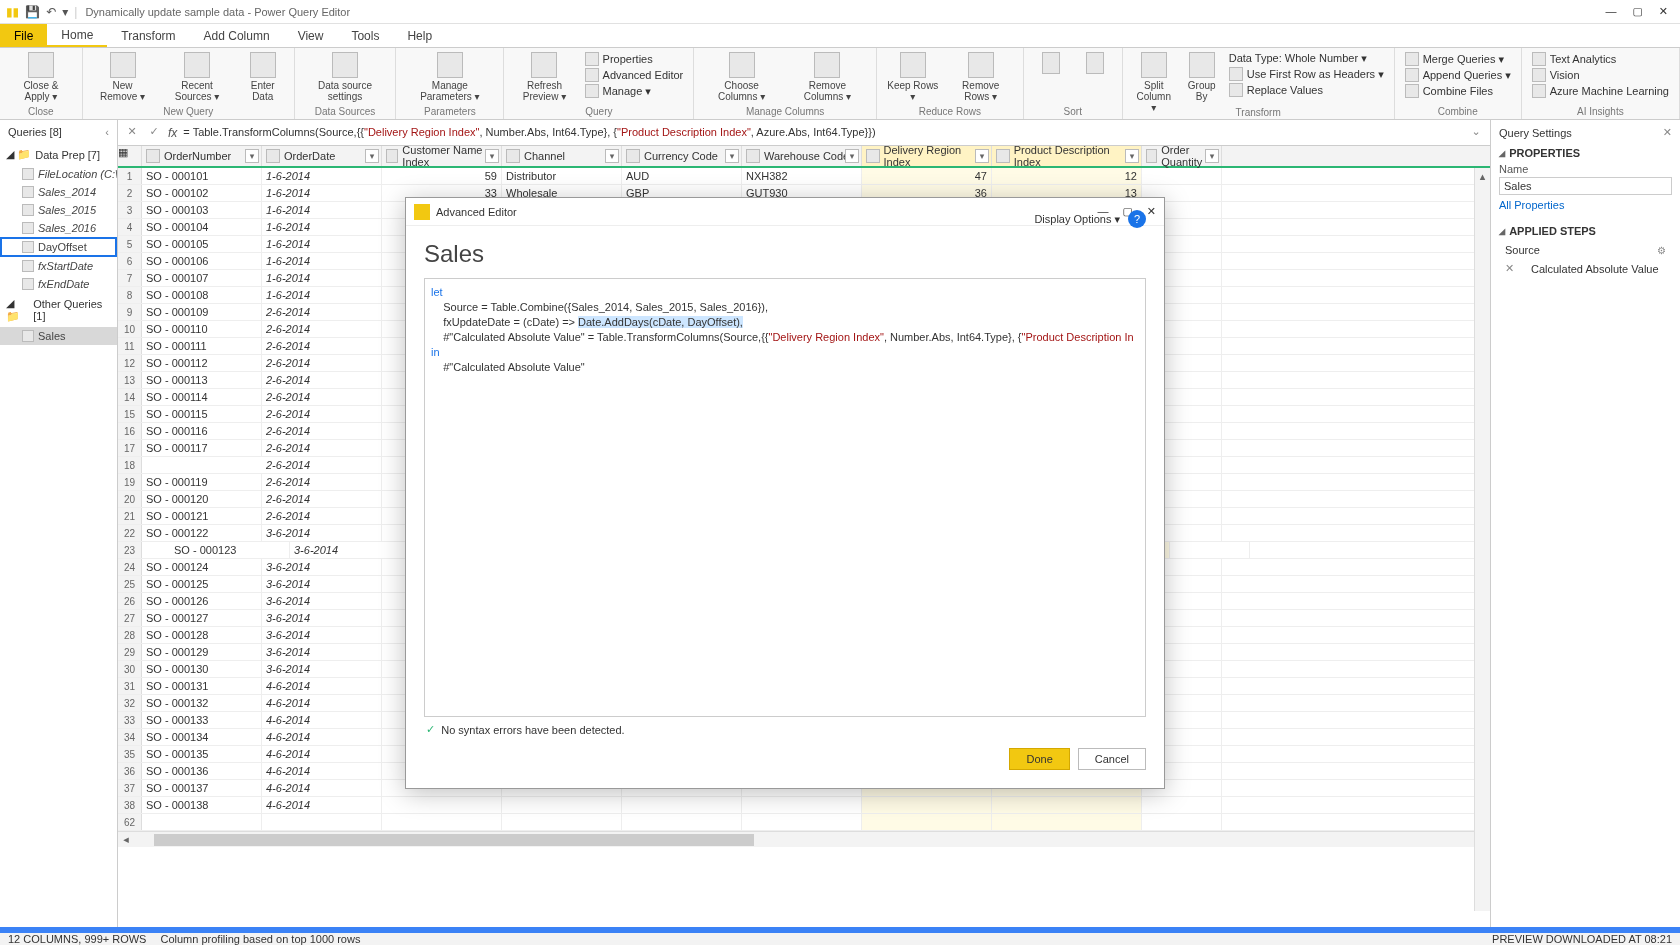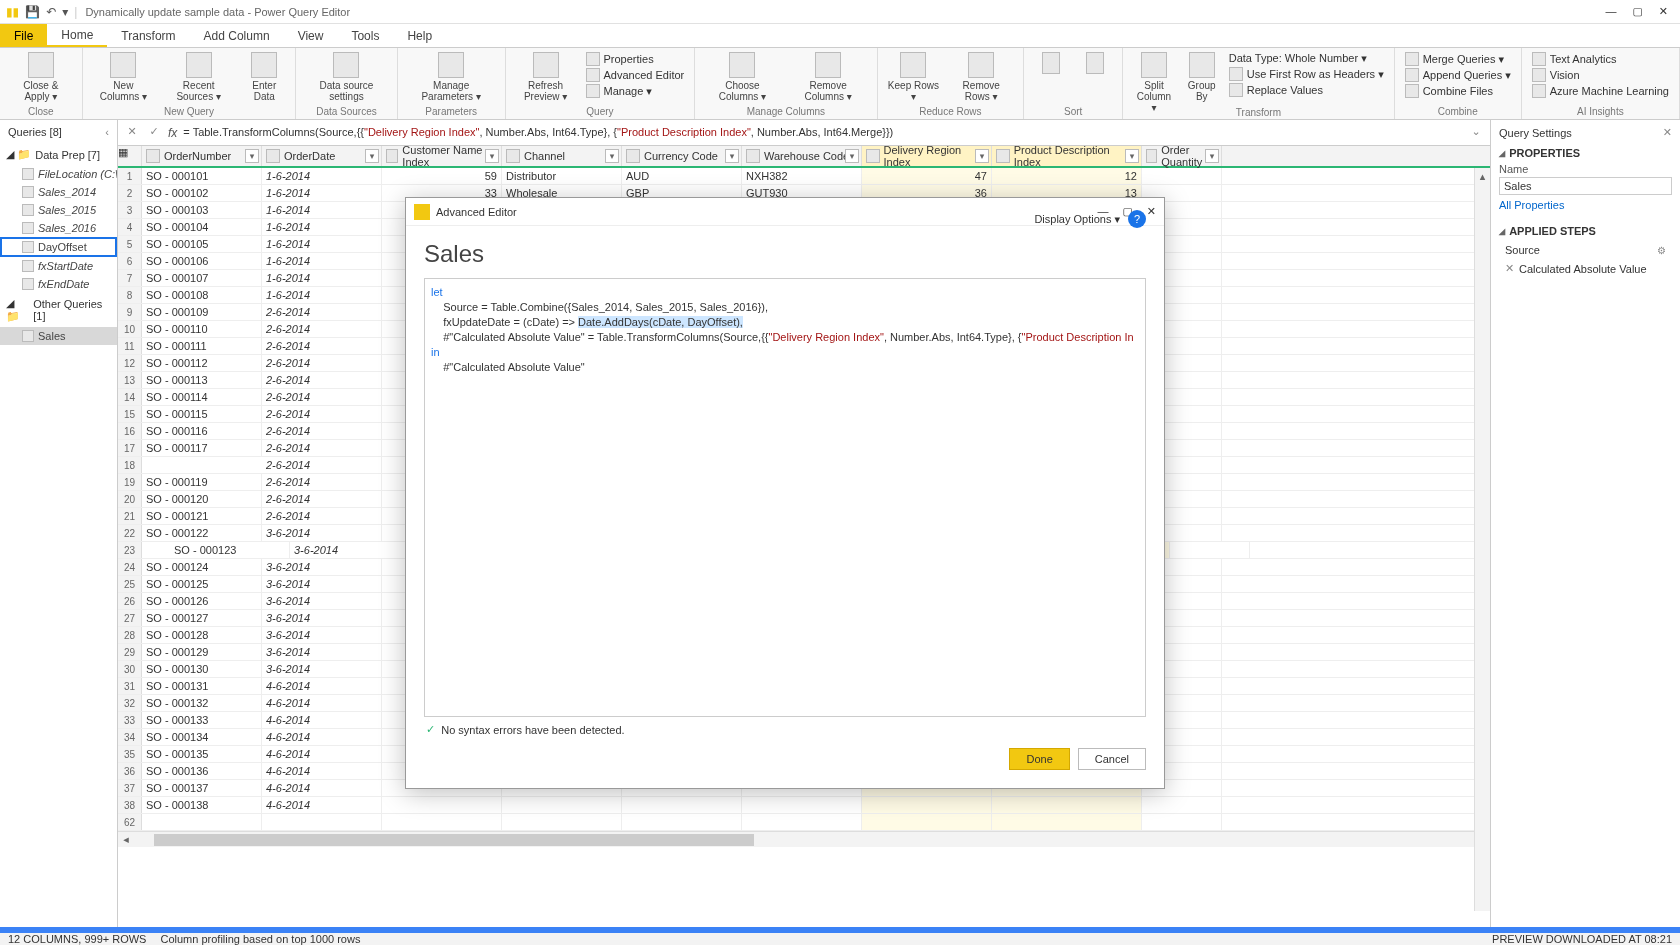--- a/index.html
+++ b/index.html
@@ -53,21 +53,21 @@
 .gcell.i{font-style:italic}
 .gcell.sel{background:#fffbe6}
 .settings{width:190px;border-left:1px solid #ccc;background:#fff;padding:6px 8px}
 .settings .shdr{font-size:12px;color:#444;display:flex;align-items:center;margin-bottom:8px}
 .settings .shdr .x{margin-left:auto;color:#888;cursor:pointer}
 .settings .sec{font-size:11px;color:#333;font-weight:600;margin:6px 0 4px;display:flex;align-items:center;gap:4px}
 .settings .sec::before{content:"◢";font-size:8px;color:#666}
 .settings .field{font-size:11px;color:#555;margin:2px 0}
 .settings input{width:100%;border:1px solid #ccc;padding:2px 4px;font-size:11px}
 .settings .link{color:#0066cc;font-size:11px;cursor:pointer;margin-top:4px;display:block}
-.step{padding:3px 6px;font-size:11px;display:flex;align-items:center;gap:4px}
+.step{padding:3px 6px;font-size:11px;display:flex;align-items:center;gap:16px}
 .step .gear{margin-left:auto;color:#888;font-size:10px}
 .step .xic{width:10px;color:#888}
 .statusbar{height:18px;background:#f3f3f3;border-top:6px solid #3b82f6;display:flex;align-items:center;padding:0 8px;font-size:10px;color:#666}
 .statusbar .sr{margin-left:auto}
 
 .dialog{position:absolute;left:405px;top:197px;width:760px;height:592px;background:#fff;border:1px solid #999;box-shadow:0 4px 24px rgba(0,0,0,0.25);display:flex;flex-direction:column}
 .dialog .dtitle{height:28px;display:flex;align-items:center;padding:0 8px;border-bottom:1px solid #eee}
 .dialog .dtitle .dic{width:16px;height:16px;background:#f2c811;margin-right:6px}
 .dialog .dtitle .wbtns{margin-left:auto;display:flex;gap:14px;color:#666}
 .dialog .dbody{flex:1;padding:8px 18px;display:flex;flex-direction:column}
@@ -128,21 +128,21 @@
         </div>
   </div>
       <div class="lbl">Close</div>
     </div>
 
   <div class="ribgroup">
       <div class="btns">
     <div class="bigbtn">
           <div class="ic"></div>
           <div class="tx">New
-Columns ▾</div>
+Remove ▾</div>
         </div>
     <div class="bigbtn">
           <div class="ic"></div>
           <div class="tx">Recent
 Sources ▾</div>
         </div>
     <div class="bigbtn">
           <div class="ic"></div>
           <div class="tx">Enter
 Data</div>
@@ -334,21 +334,21 @@
         <div class="qitem sel"><span class="qic"></span>Sales</div>
       </div>
   </div>
 
   <div class="center">
     <div class="fxbar">
       <span class="fbtn">✕</span>
       <span class="fbtn">✓</span>
       <span class="fx">fx</span>
       <div class="formula">
-        <span>= Table.TransformColumns(Source,{{</span><span class="s">"Delivery Region Index"</span><span>, Number.Abs, Int64.Type}, {</span><span class="s">"Product Description Index"</span><span>, Number.Abs, Int64.Merge}})</span>
+        <span>= Table.TransformColumns(Source,{{</span><span class="s">"Delivery Region Index"</span><span>, Number.Abs, Int64.Type}, {</span><span class="s">"Product Description Index"</span><span>, Azure.Abs, Int64.Type}})</span>
       </div>
       <span class="fbtn">⌄</span>
     </div>
     <div class="grid">
       <div class="ghead" id="ghead">
           <div class="gcorner">▦</div>
           <div class="gcol" style="width: 120px;">
             <span class="cic"></span>
             <span>OrderNumber</span>
             <span class="dd">▾</span>

